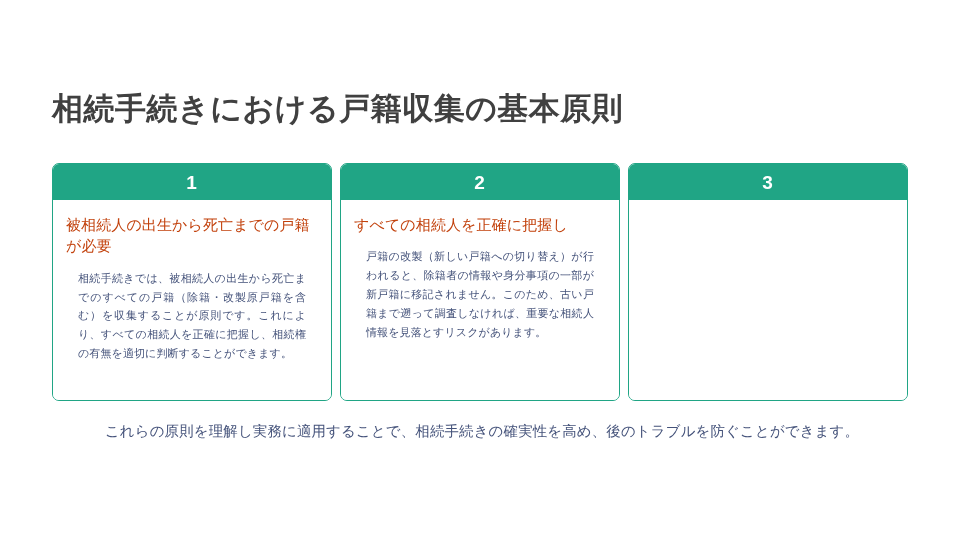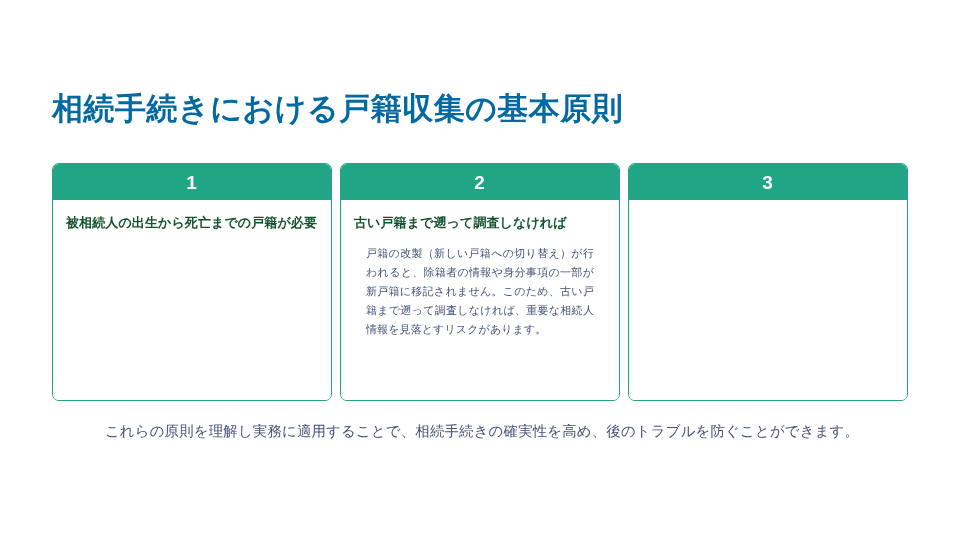--- a/index.html
+++ b/index.html
@@ -25,21 +25,21 @@
 
   .page-title {
     position: absolute;
     left: 52px;
     top: 90px;
     margin: 0;
     font-size: 31px;
     font-weight: bold;
     line-height: 1.25;
     letter-spacing: 0.5px;
-    color: #0369a1;
+    color: #404040;
     white-space: nowrap;
   }
 
   .cards-row {
     position: absolute;
     left: 52px;
     top: 163px;
     width: 856px;
     height: 238px;
     display: flex;
@@ -75,24 +75,24 @@
 
   .card-body {
     flex: 1 1 auto;
     box-sizing: border-box;
     padding: 14px 13px 12px 13px;
     background: #ffffff;
   }
 
   .card-heading {
     margin: 0 0 7px 0;
-    font-size: 13px;
-    font-weight: bold;
+    font-size: 15px;
+    font-weight: normal;
     line-height: 1.42;
-    color: #14532d;
+    color: #c2410c;
     letter-spacing: 0.1px;
   }
 
   .card-text {
     margin: 12px;
     font-size: 11px;
     line-height: 1.72;
     color: #44527a;
     letter-spacing: 0.1px;
     text-align: justify;
@@ -118,27 +118,28 @@
 <div class="slide">
 
   <h1 class="page-title">相続手続きにおける戸籍収集の基本原則</h1>
 
   <div class="cards-row">
 
     <div class="card">
       <div class="card-number-band">1</div>
       <div class="card-body">
         <h2 class="card-heading">被相続人の出生から死亡までの戸籍が必要</h2>
+        <p class="card-text">相続手続きでは、被相続人の出生から死亡までのすべての戸籍（除籍・改製原戸籍を含む）を収集することが原則です。これにより、すべての相続人を正確に把握し、相続権の有無を適切に判断することができます。</p>
       </div>
     </div>
 
     <div class="card">
       <div class="card-number-band">2</div>
       <div class="card-body">
-        <h2 class="card-heading">古い戸籍まで遡って調査しなければ</h2>
+        <h2 class="card-heading">すべての相続人を正確に把握し</h2>
         <p class="card-text">戸籍の改製（新しい戸籍への切り替え）が行われると、除籍者の情報や身分事項の一部が新戸籍に移記されません。このため、古い戸籍まで遡って調査しなければ、重要な相続人情報を見落とすリスクがあります。</p>
       </div>
     </div>
 
     <div class="card">
       <div class="card-number-band">3</div>
       <div class="card-body">
       </div>
     </div>
 

